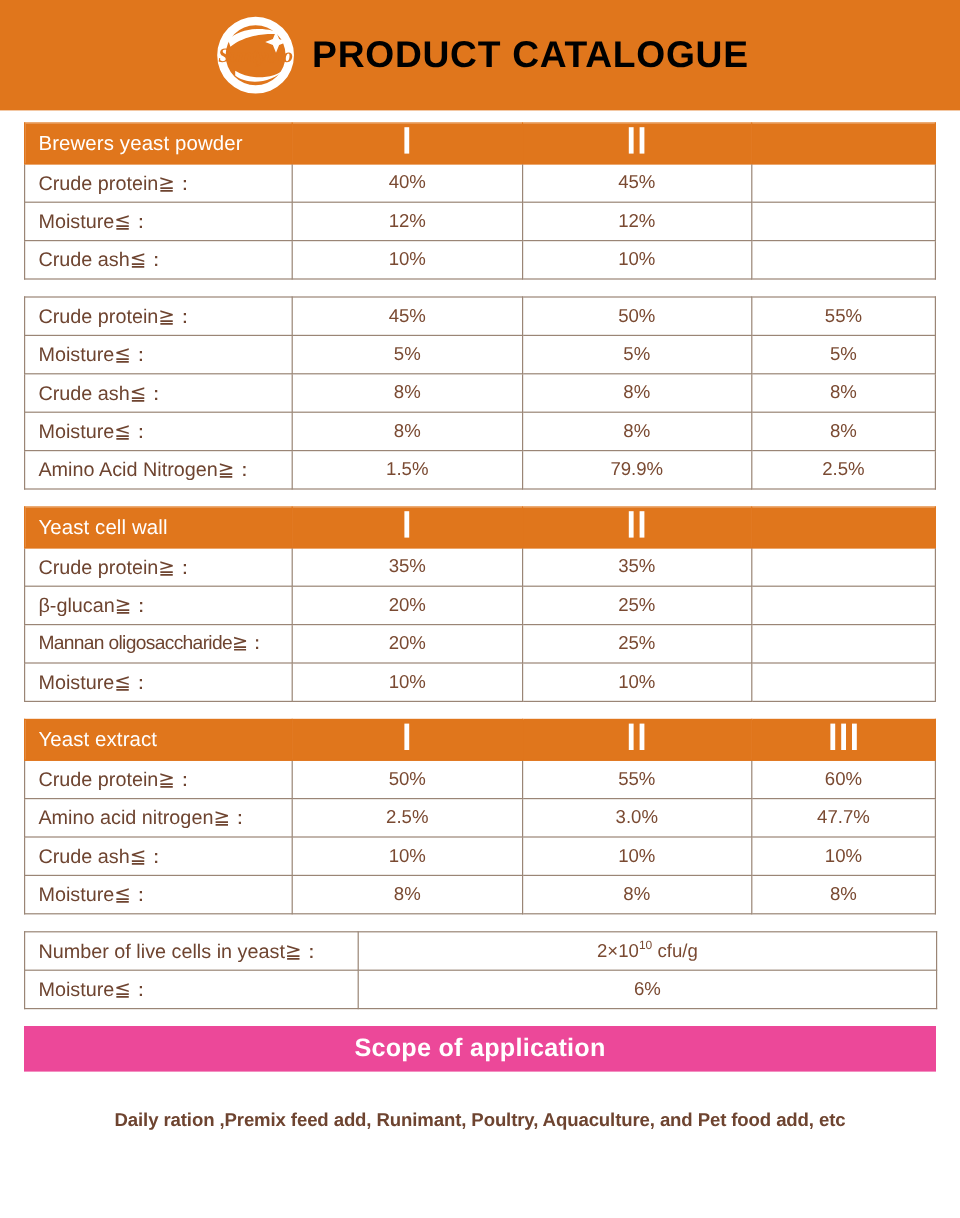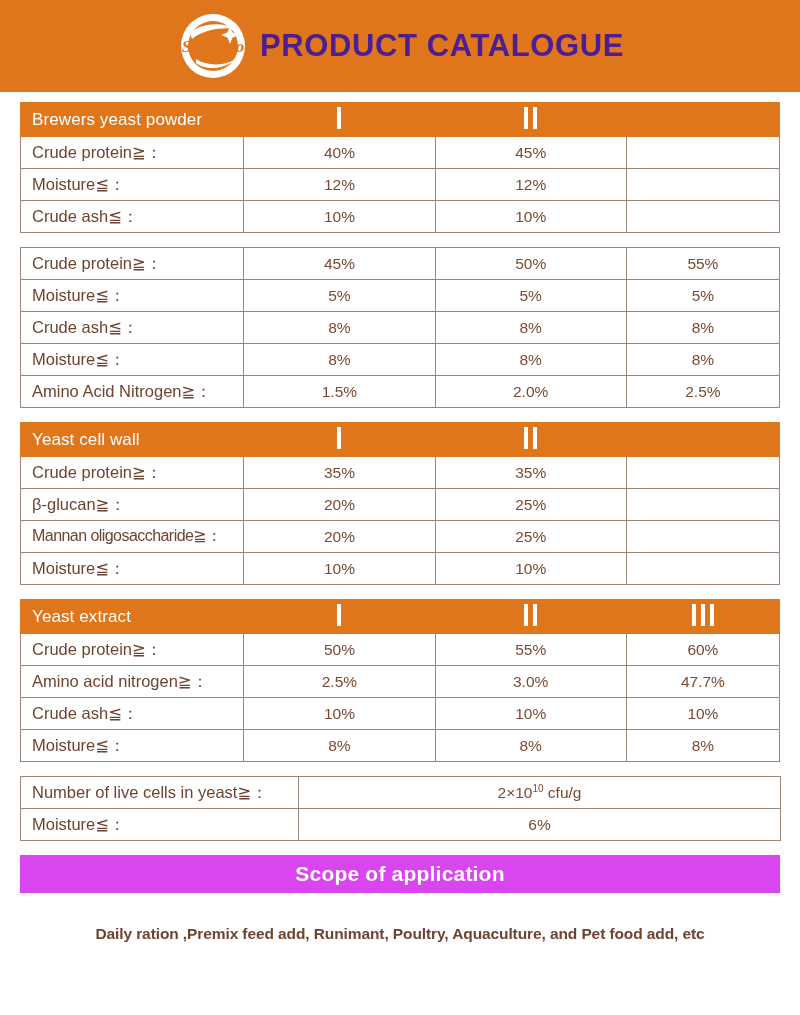--- a/index.html
+++ b/index.html
@@ -32,21 +32,21 @@
 
   .logo-wrap {
     position: relative;
     width: 74px;
     height: 74px;
     flex: 0 0 auto;
   }
   .logo-wrap svg { display: block; }
 
   .banner-title {
-    color: #4c1d95;
+    color: #000000;
     font-size: 31px;
     font-weight: bold;
     letter-spacing: 0.6px;
     white-space: nowrap;
     line-height: 1;
     padding-bottom: 2px;
   }
 
   
   .tables {
@@ -116,21 +116,21 @@
     text-align: center;
   }
 
   .sup { font-size: 10px; vertical-align: super; }
 
   
   .scope-bar {
     width: 760px;
     margin: 0 20px;
     height: 38px;
-    background: #d946ef;
+    background: #ec4899;
     color: #ffffff;
     font-size: 21px;
     font-weight: bold;
     display: flex;
     align-items: center;
     justify-content: center;
     letter-spacing: 0.2px;
   }
   .scope-text {
     width: 760px;
@@ -231,21 +231,21 @@
         </tr>
         <tr>
           <td class="label">Moisture≦：</td>
           <td class="val">8%</td>
           <td class="val">8%</td>
           <td class="val">8%</td>
         </tr>
         <tr>
           <td class="label">Amino Acid Nitrogen≧：</td>
           <td class="val">1.5%</td>
-          <td class="val">2.0%</td>
+          <td class="val">79.9%</td>
           <td class="val">2.5%</td>
         </tr>
       </tbody>
     </table>
 
     <table class="spec">
       <colgroup>
           <col style="width:223px">
           <col style="width:191px">
           <col style="width:191px">

